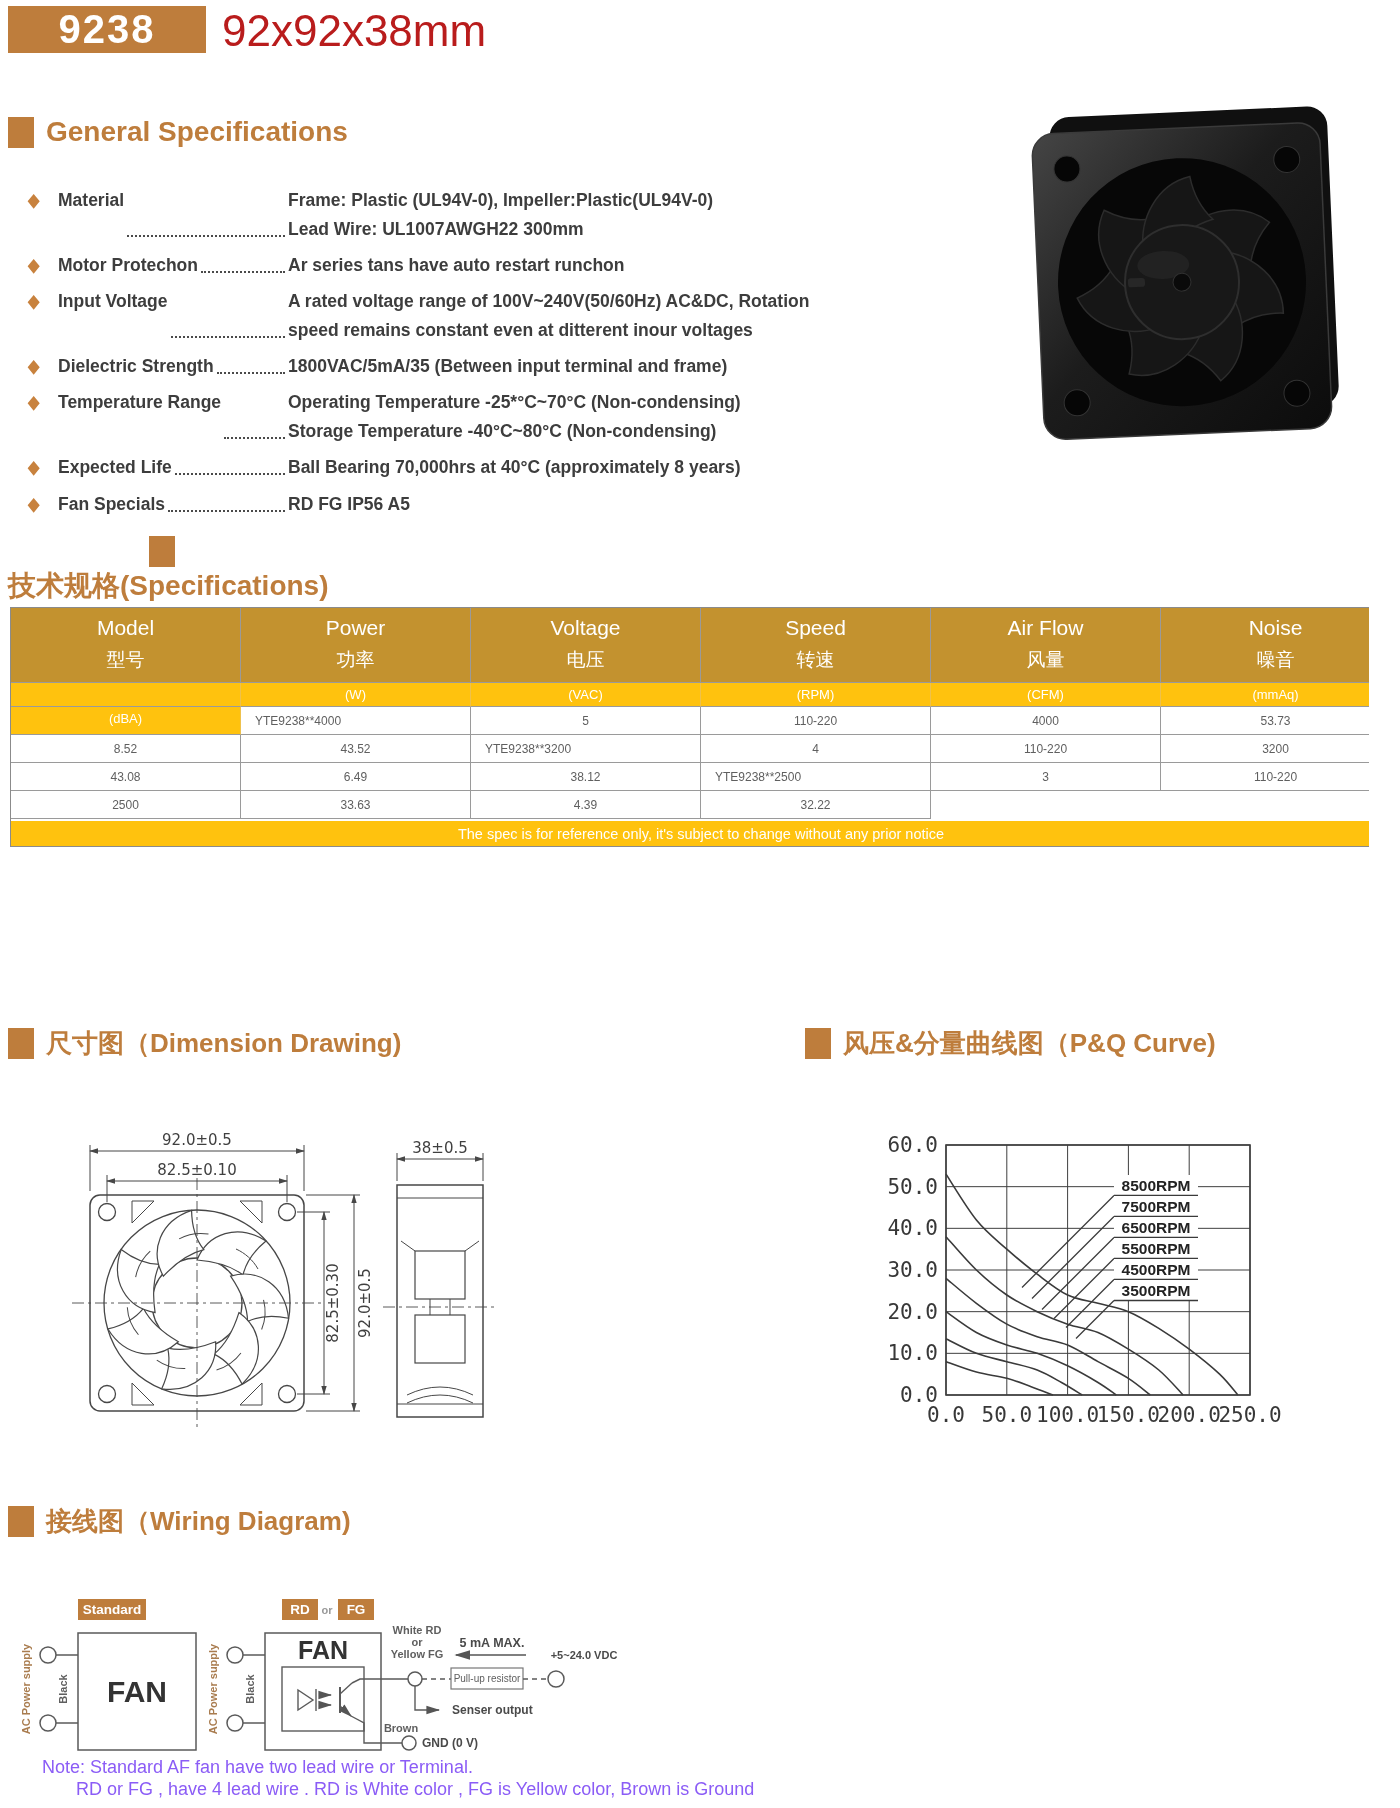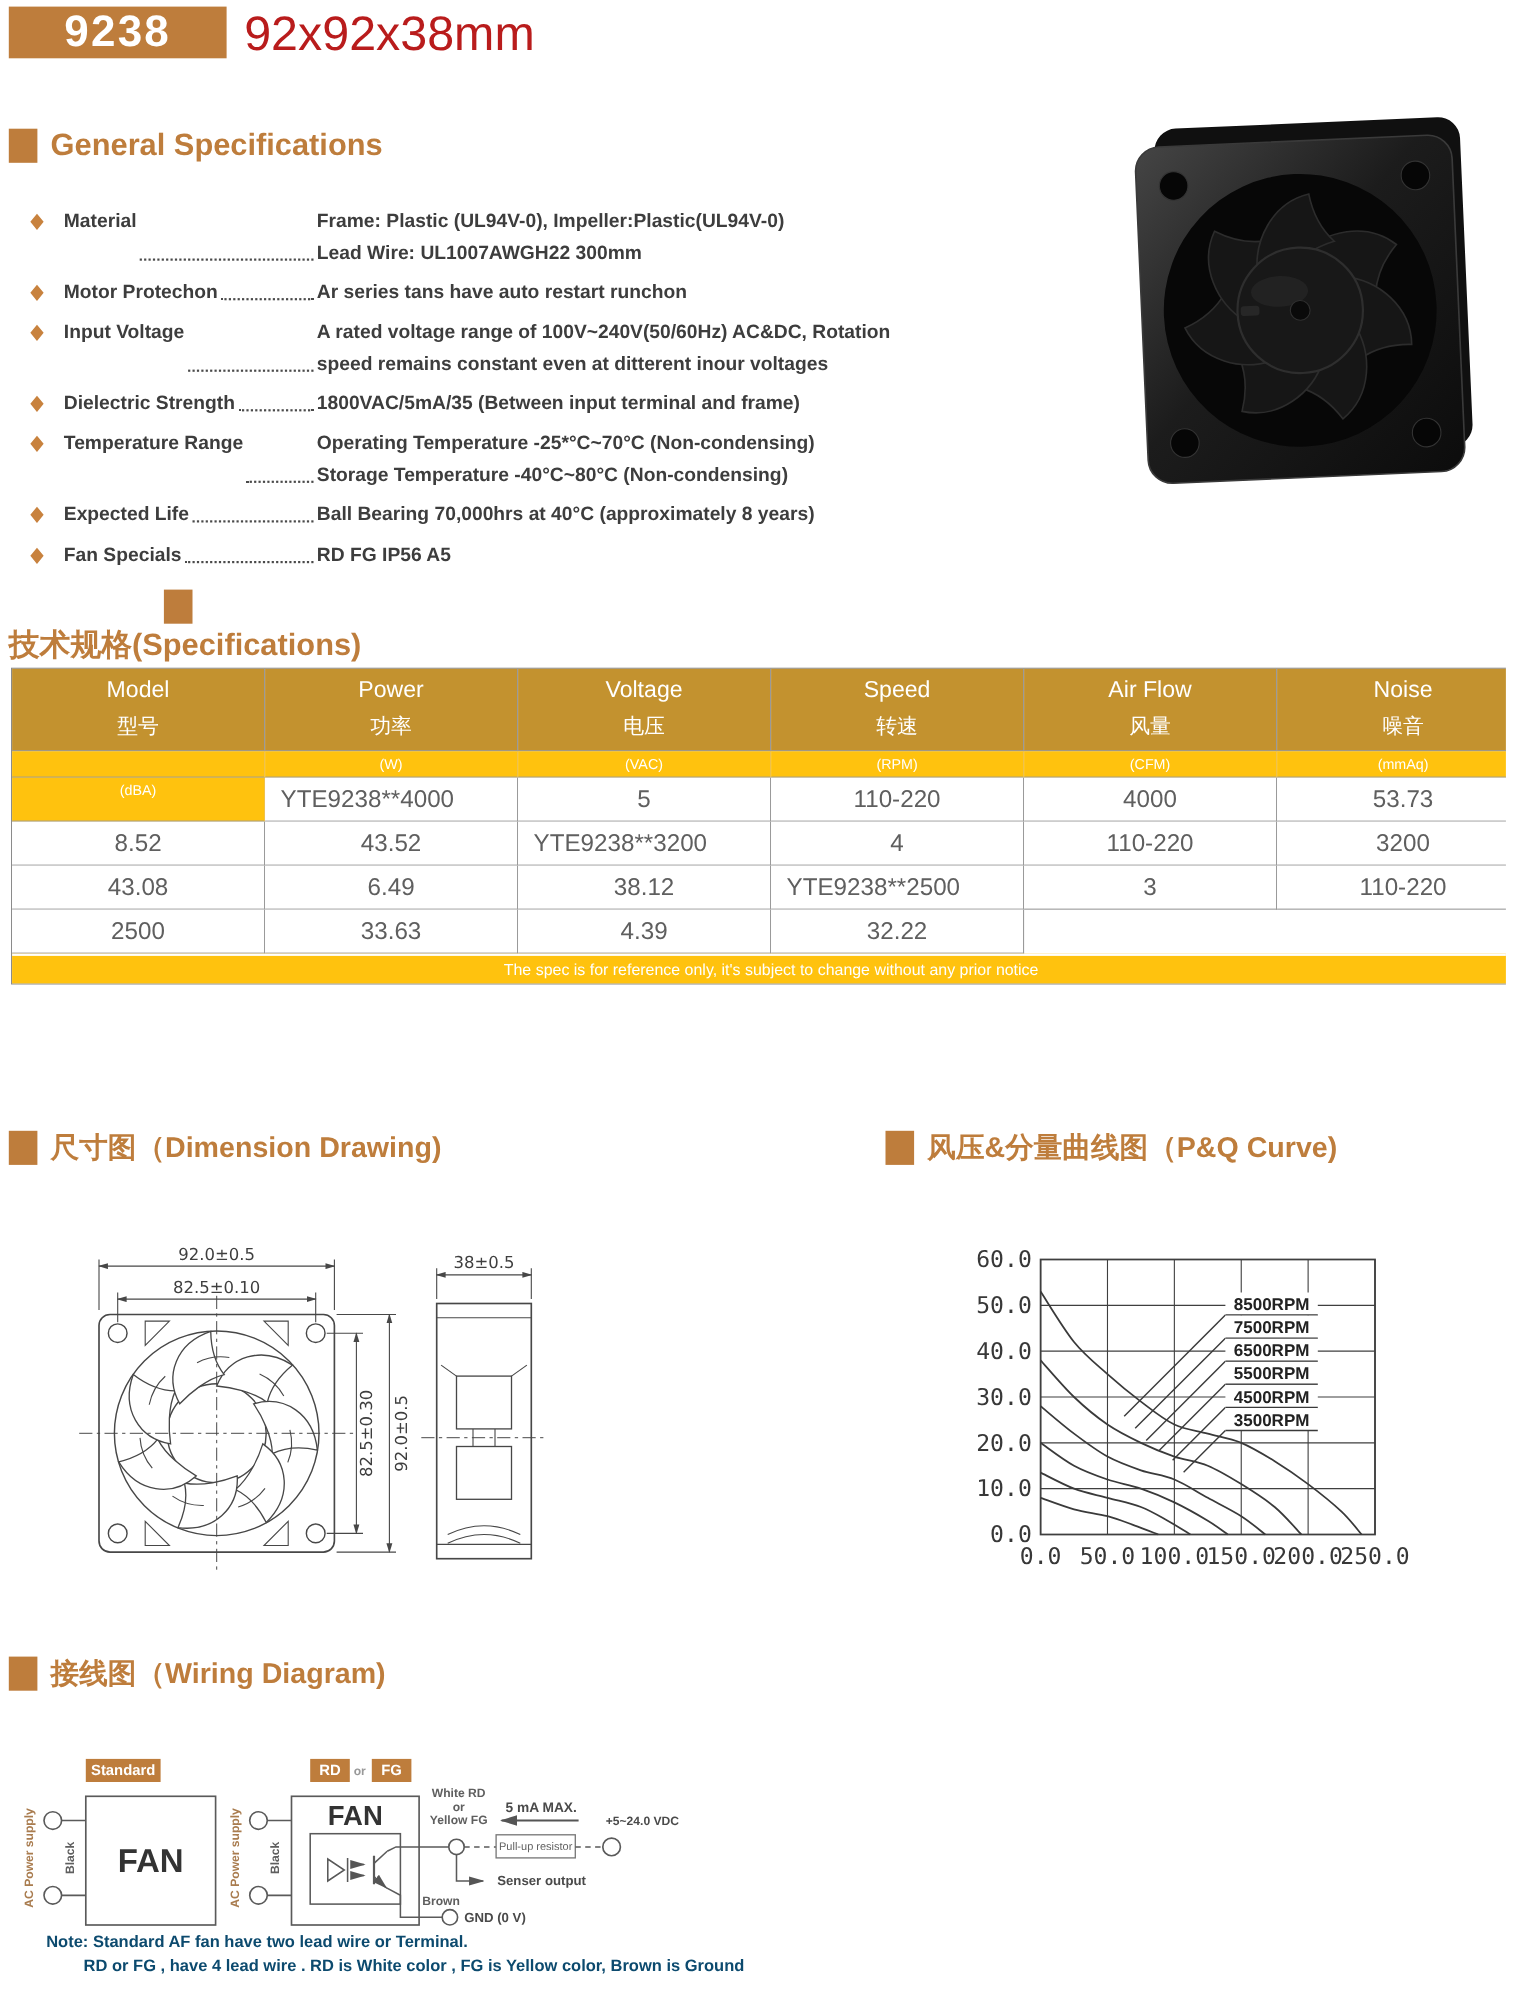--- a/index.html
+++ b/index.html
@@ -40,32 +40,32 @@
   
   .tbl{position:absolute;left:10px;top:607px;width:1380px;display:grid;
        grid-template-columns:repeat(6,1fr);border:1px solid #8b8b8b;background:#fff;}
   .th{background:var(--gold);color:#fff;text-align:center;padding:8px 0 9px;border-right:1px solid #9a9a9a;border-bottom:1px solid #9a9a9a;}
   .th:nth-child(7){border-right:none;}
   .th-en{font-size:21px;}
   .th-zh{font-size:19px;margin-top:7px;}
   .tu{background:var(--amber);color:#fff;font-size:13px;text-align:center;padding:4px 0 3px;
       border-right:1px solid #eec14d;border-bottom:1px solid #9a9a9a;min-height:16px;}
   .tu:nth-child(14){border-right:none;}
-  .td{background:#fff;color:#5f5f5f;font-size:22px;text-align:center;padding:7px 0 6px;
+  .td{background:#fff;color:#5f5f5f;font-size:12px;text-align:center;padding:7px 0 6px;
       border-right:1px solid #9a9a9a;border-bottom:1px solid #9a9a9a;}
   .td.model{text-align:left;padding-left:14px;}
   .note-bar{grid-column:1/-1;background:var(--amber);color:#fff;text-align:center;font-size:14.5px;
             padding:5px 0 4px;border-top:2px solid #fff;}
 
   
   .dim-svg{position:absolute;left:40px;top:1103px;width:740px;height:360px;}
   .pq-svg{position:absolute;left:858px;top:1122px;width:505px;height:330px;}
   .wiring-svg{position:absolute;left:20px;top:1593px;width:620px;height:170px;}
 
-  .foot-note{position:absolute;font-size:15px;font-weight:bold;color:#0c4a6e;}
+  .foot-note{position:absolute;font-size:18px;font-weight:normal;color:#8b5cf6;}
 
   svg text{font-family:"Liberation Sans",sans-serif;}
   .cadtxt{font-family:"DejaVu Sans",sans-serif;font-size:15px;fill:#3f3f3f;}
   .ticktxt{font-family:"DejaVu Sans Mono",monospace;font-size:21px;fill:#383838;}
 </style>
 </head>
 <body>
 
 <div class="page">
 

